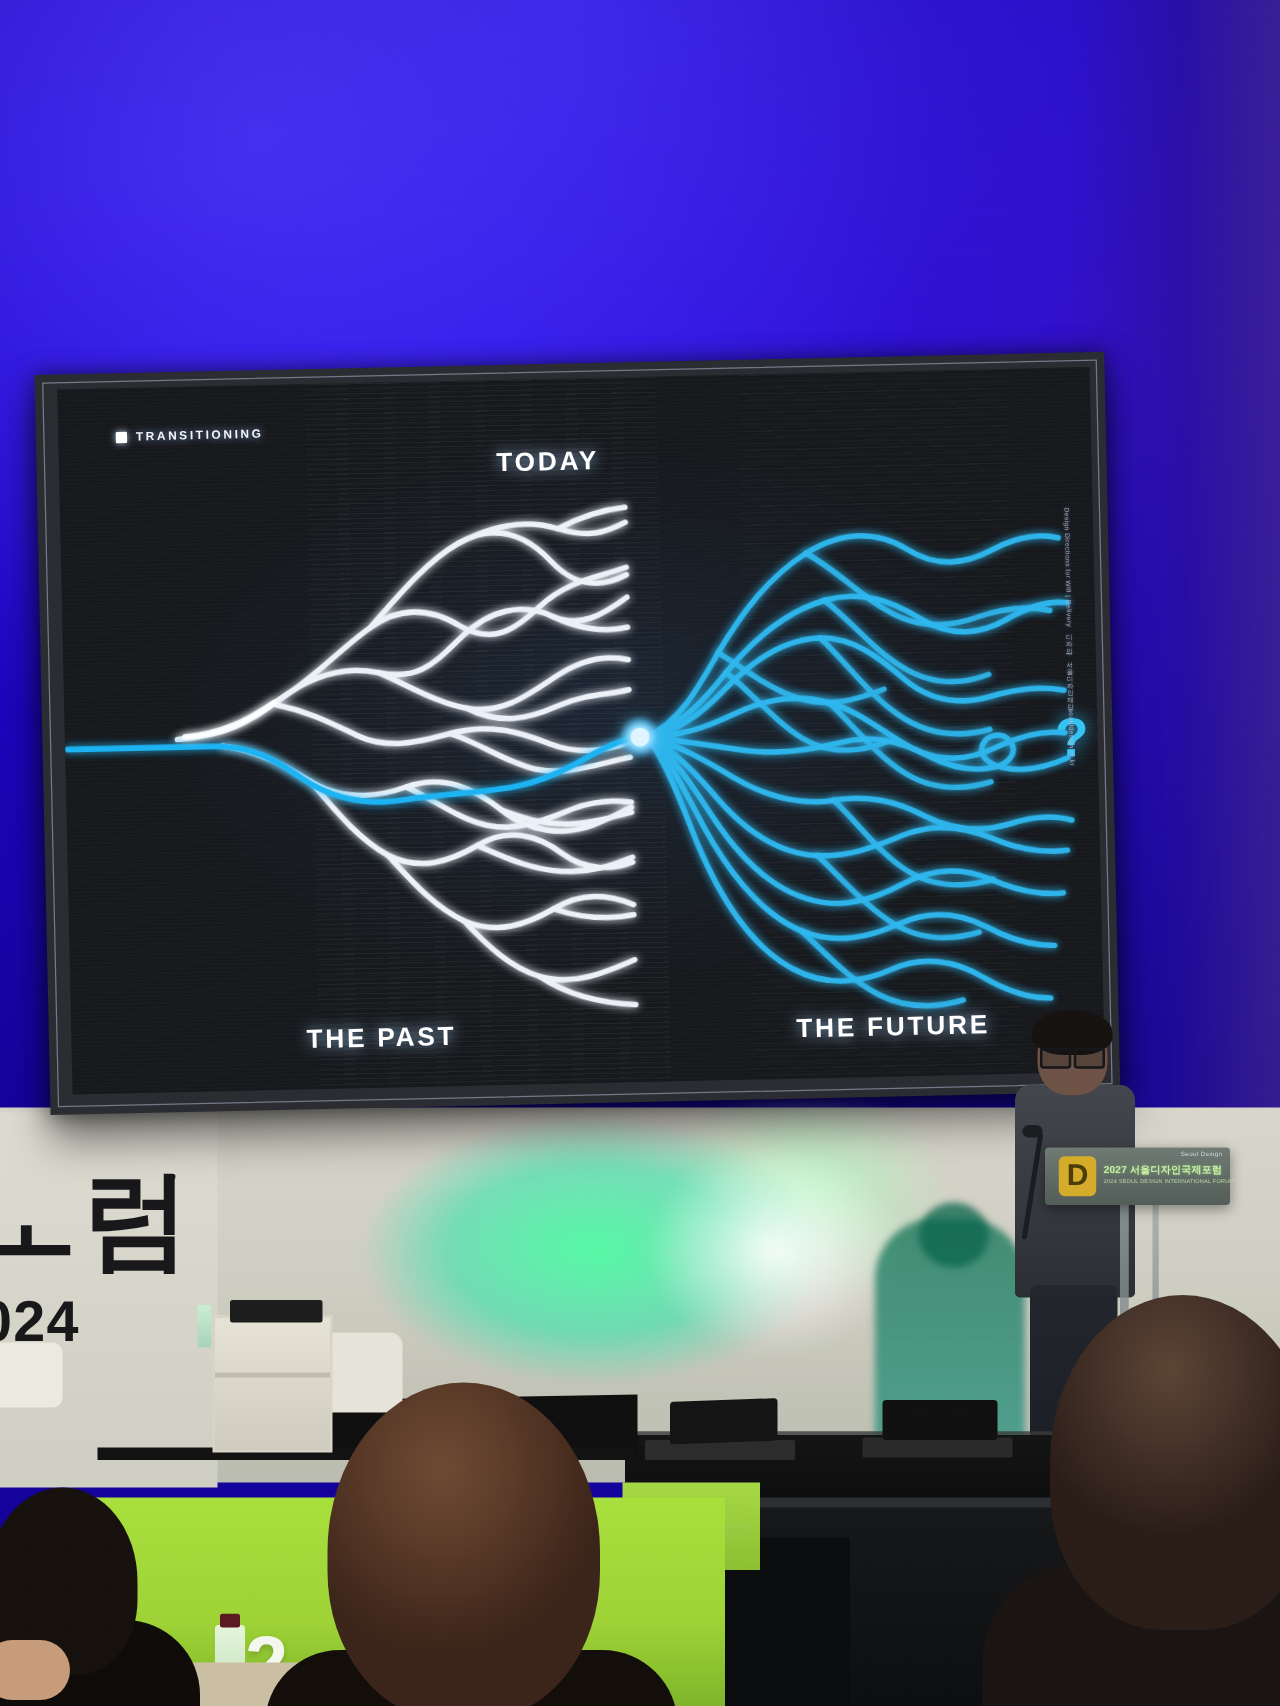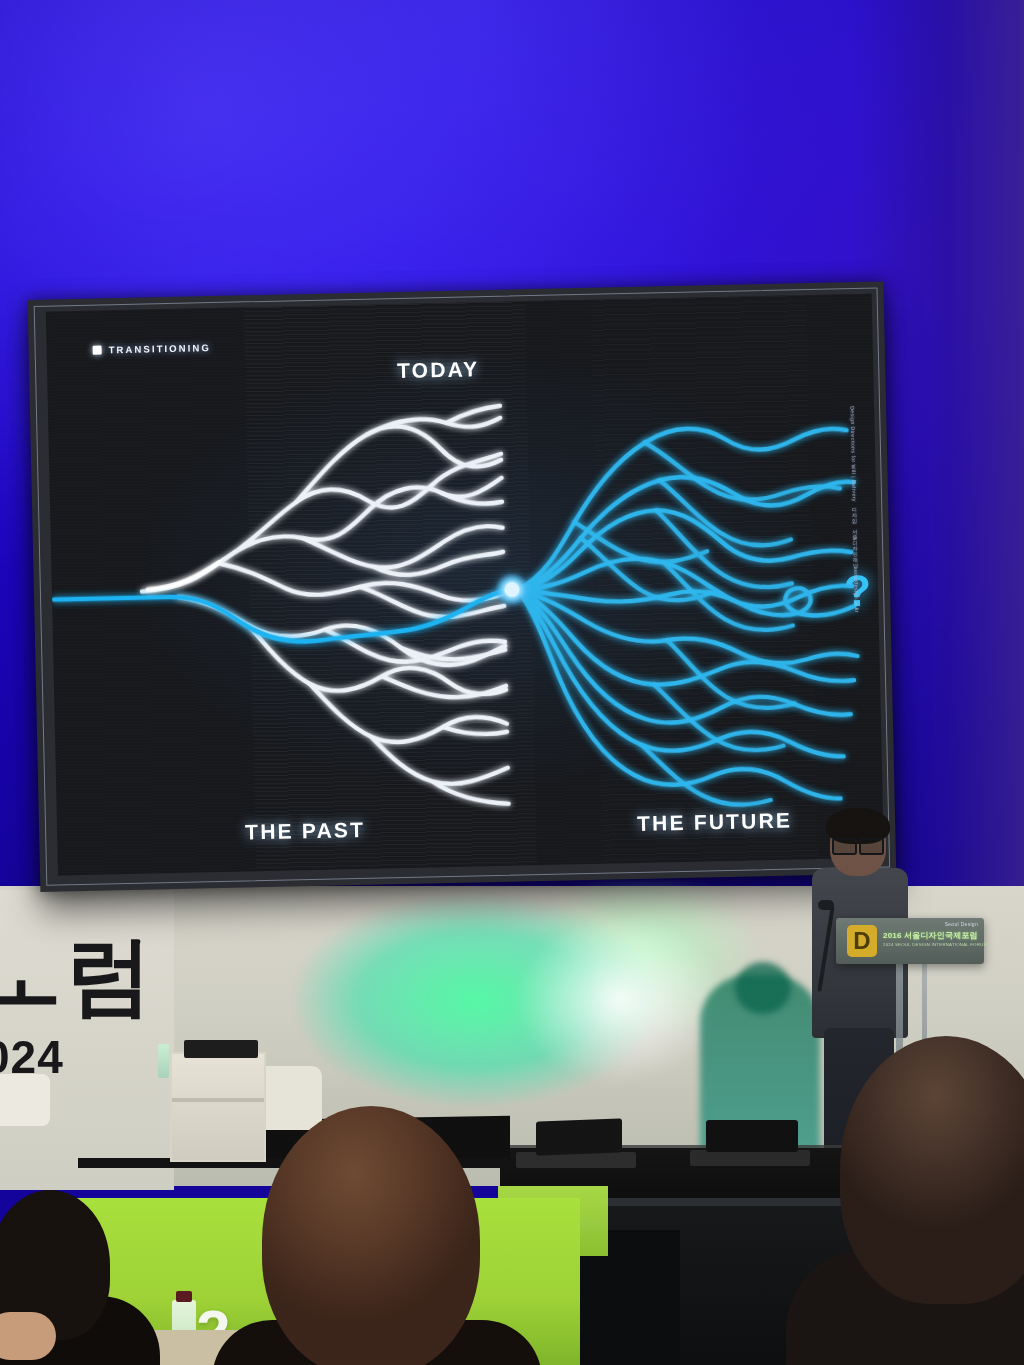--- a/index.html
+++ b/index.html
@@ -322,21 +322,21 @@
       </div>
     <div class="sp-shoe"></div>
   </div>
   <div class="mic"></div>
   <div class="mic-h"></div>
 
   <div class="podium-stem"></div>
   <div class="podium-stem2"></div>
   <div class="podium">
     <div class="dlogo">D</div>
-    <div class="ptxt">2016 서울디자인국제포럼</div>
+    <div class="ptxt">2027 서울디자인국제포럼</div>
     <div class="psub">2024 SEOUL DESIGN INTERNATIONAL FORUM</div>
     <div class="plogo2">Seoul Design</div>
   </div>
 
   <div class="stage-edge"></div>
   <div class="stage-floor"></div>
   <div class="riser"></div>
   <div class="riser2"></div>
   <div class="monitor"></div>
   <div class="monitor2"></div>

